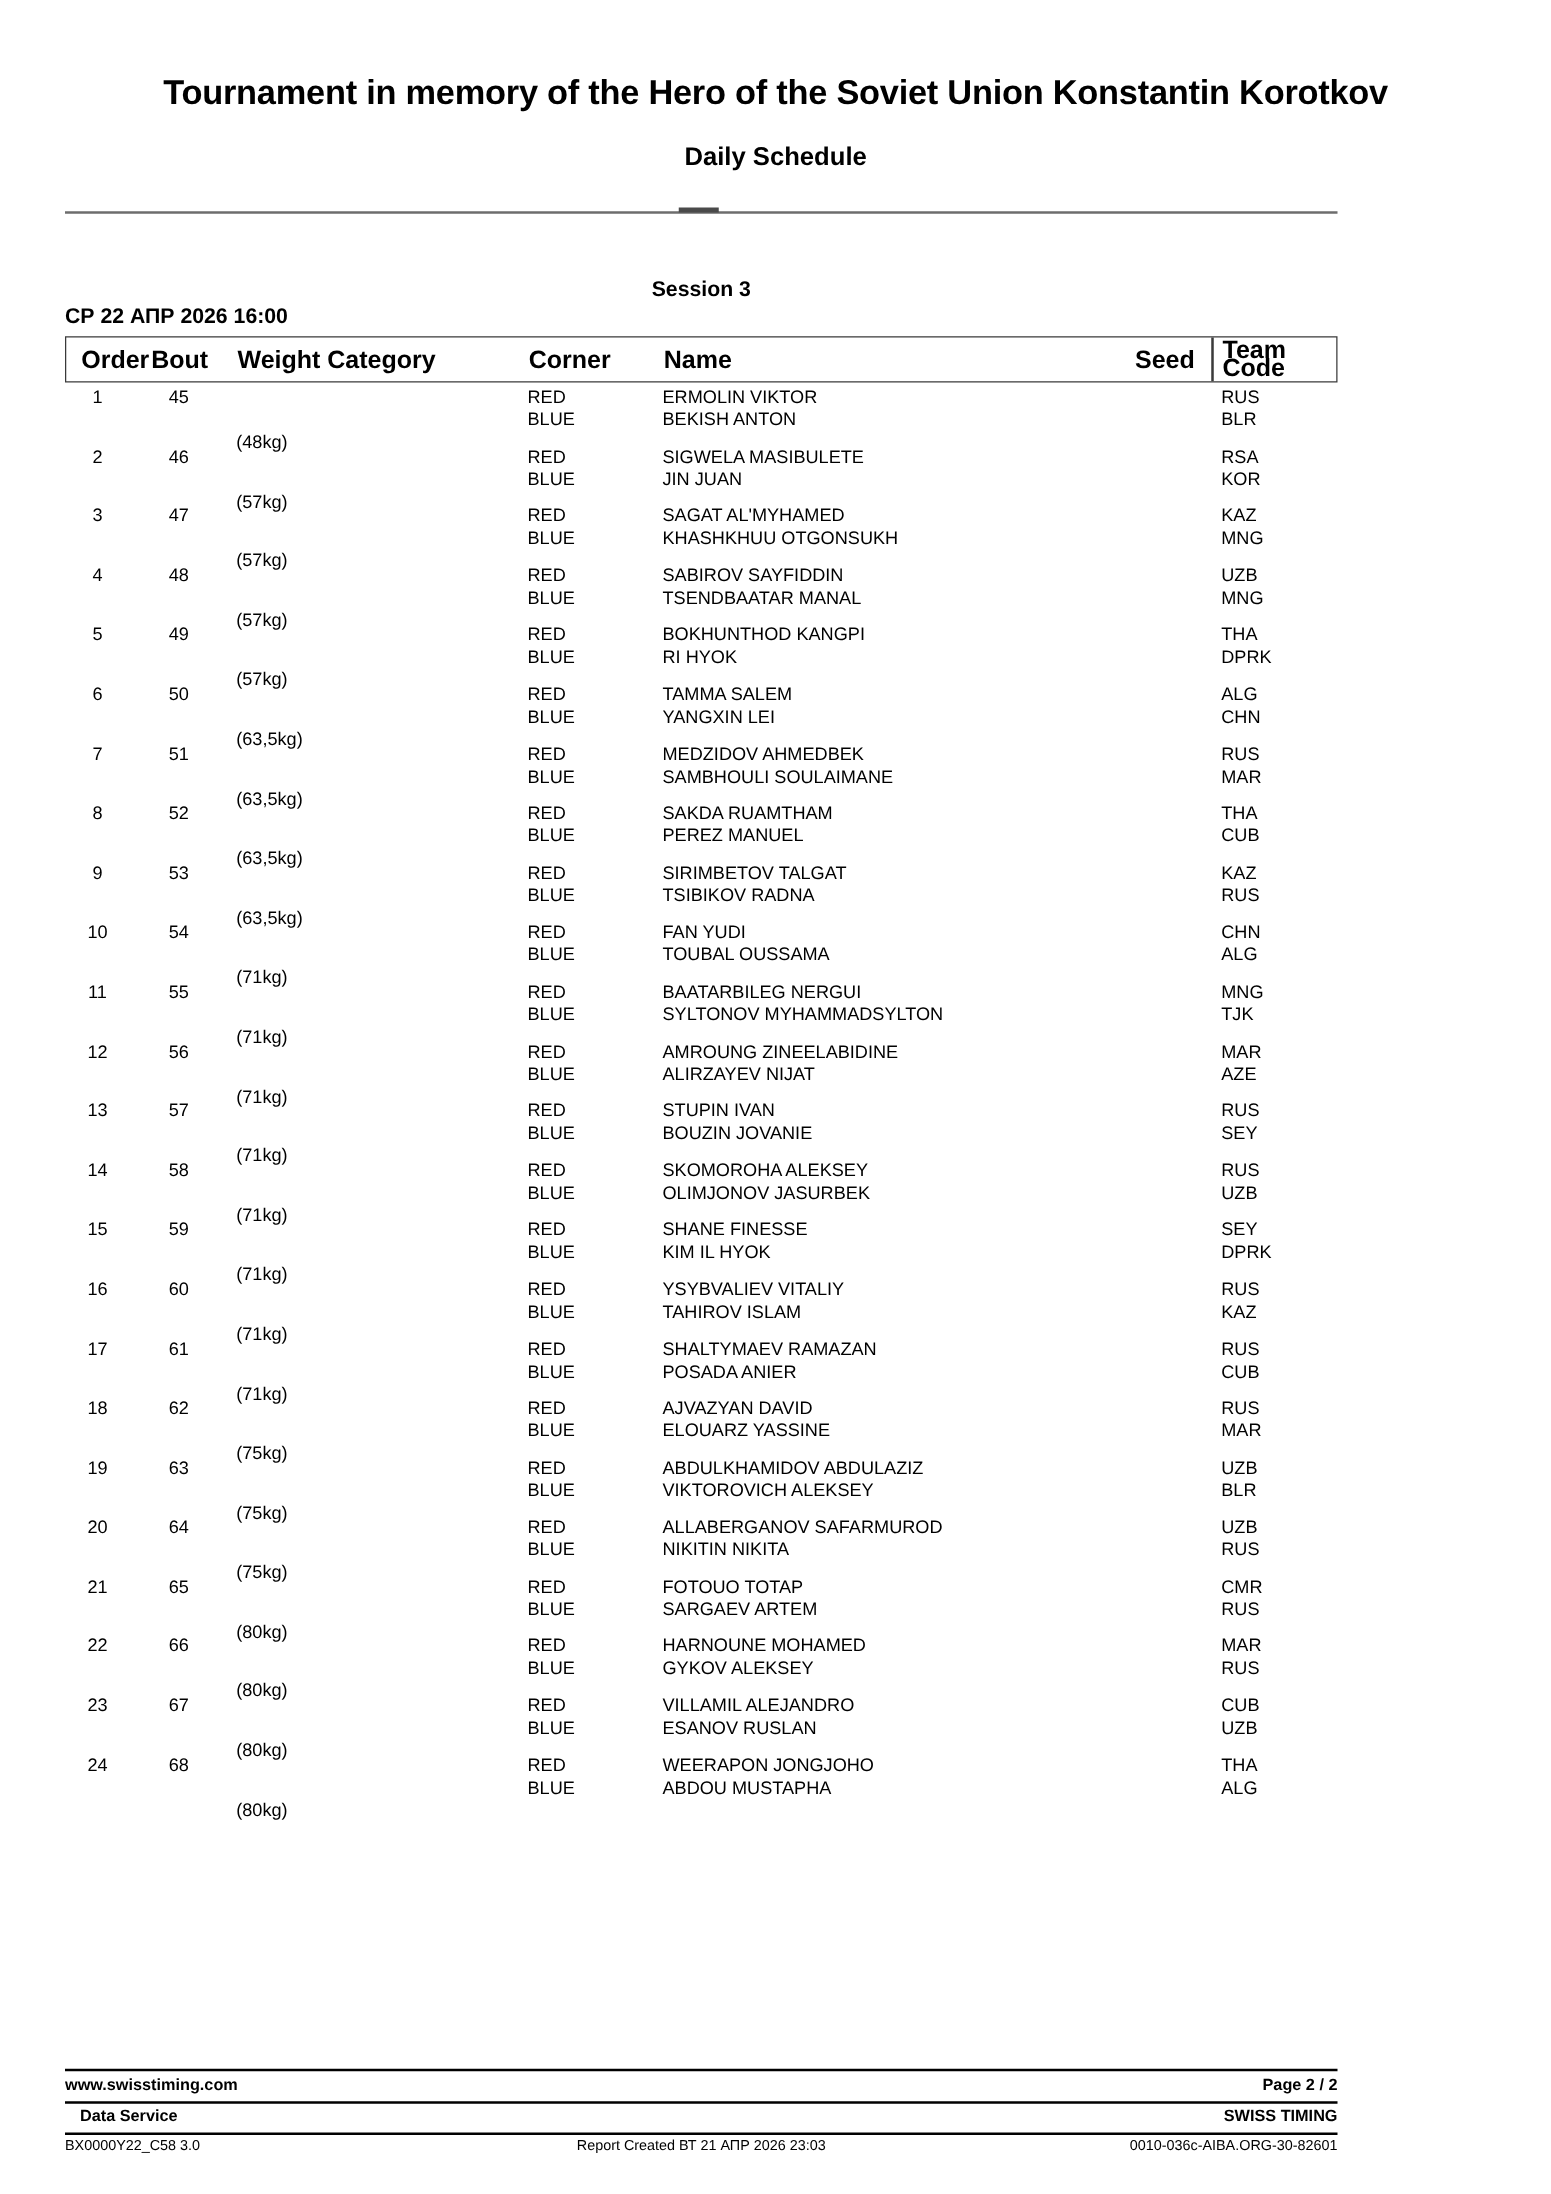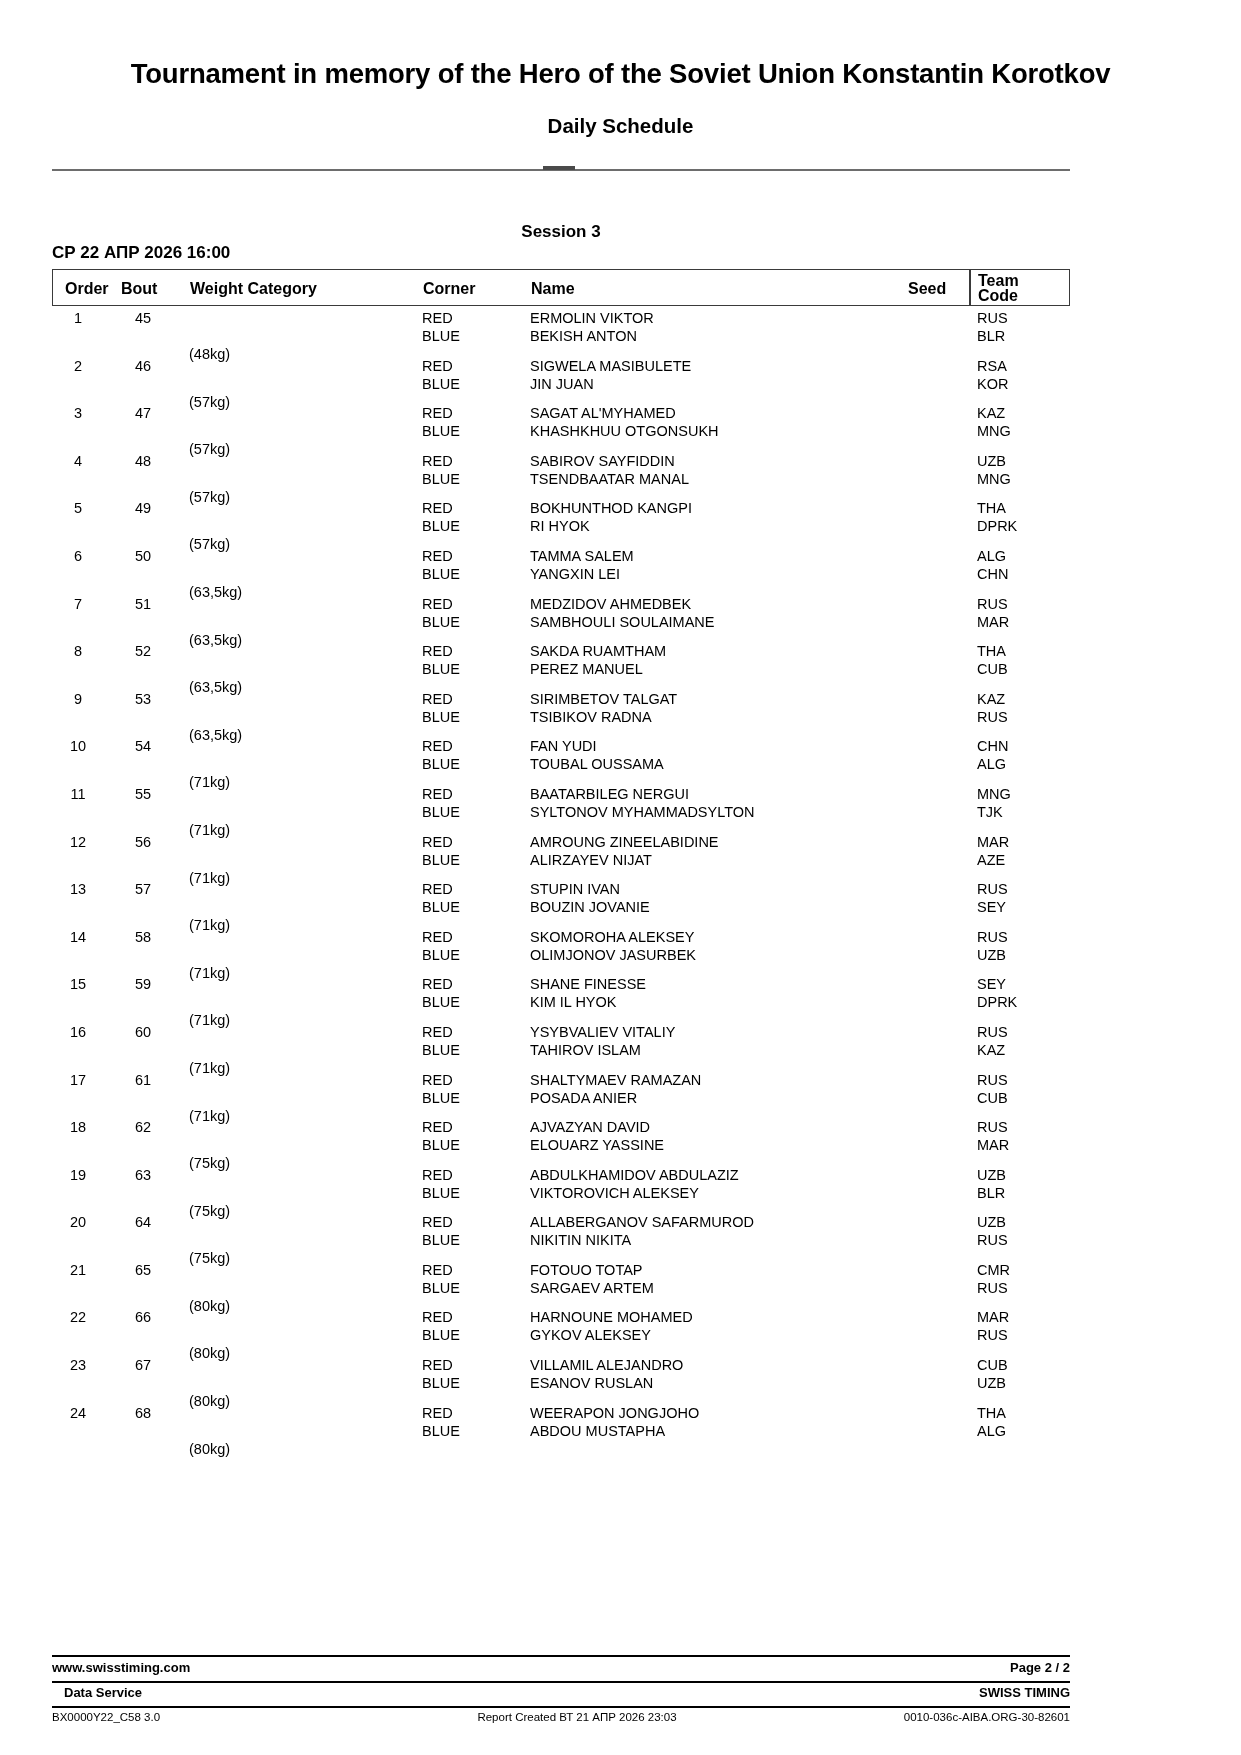--- a/index.html
+++ b/index.html
@@ -82,21 +82,21 @@
     width: 1018px;
   }
   .thead {
     position: relative;
     height: 37px;
     border: 1.5px solid #3a3a3a;
     box-sizing: border-box;
   }
   .th {
     position: absolute;
-    font-size: 16px;
+    font-size: 20px;
     font-weight: bold;
     line-height: 15px;
     white-space: nowrap;
   }
   .th-order    { left: 12px;  top: 11px; }
   .th-bout     { left: 68px;  top: 11px; }
   .th-weight   { left: 137px; top: 11px; }
   .th-corner   { left: 370px; top: 11px; }
   .th-name     { left: 478px; top: 11px; }
   .th-seed     { left: 855px; top: 11px; }
@@ -169,21 +169,21 @@
   .f-data     { left: 12px;   top: 30px; }
   .f-brand    { right: 0px;  top: 30px; }
   .f-small {
     position: absolute;
     font-size: 11.5px;
     font-weight: normal;
     white-space: nowrap;
     top: 56px;
   }
   .f-code   { left: 0px; }
-  .f-report { left: 0; width: 1018px; text-align: center; padding-left: 16px; }
+  .f-report { left: 0; width: 1018px; text-align: center; }
   .f-ref    { right: 0px; padding-left: 44px; }
 </style>
 </head>
 <body>
 
 <div class="page">
 
   <div class="doc-title">Tournament in memory of the Hero of the Soviet Union Konstantin Korotkov</div>
   <div class="doc-subtitle">Daily Schedule</div>
   <div class="header-rule"></div>

